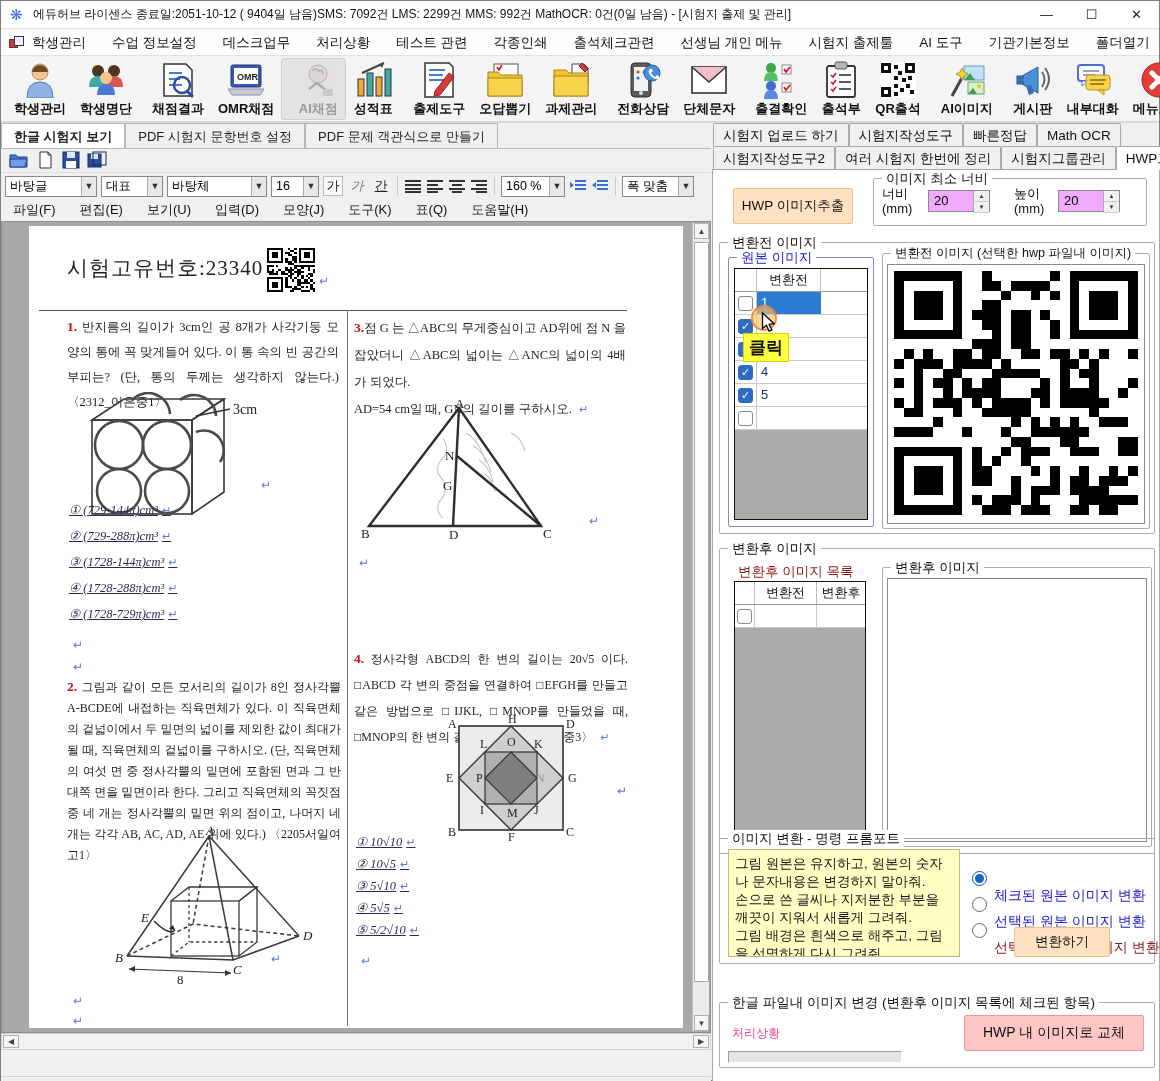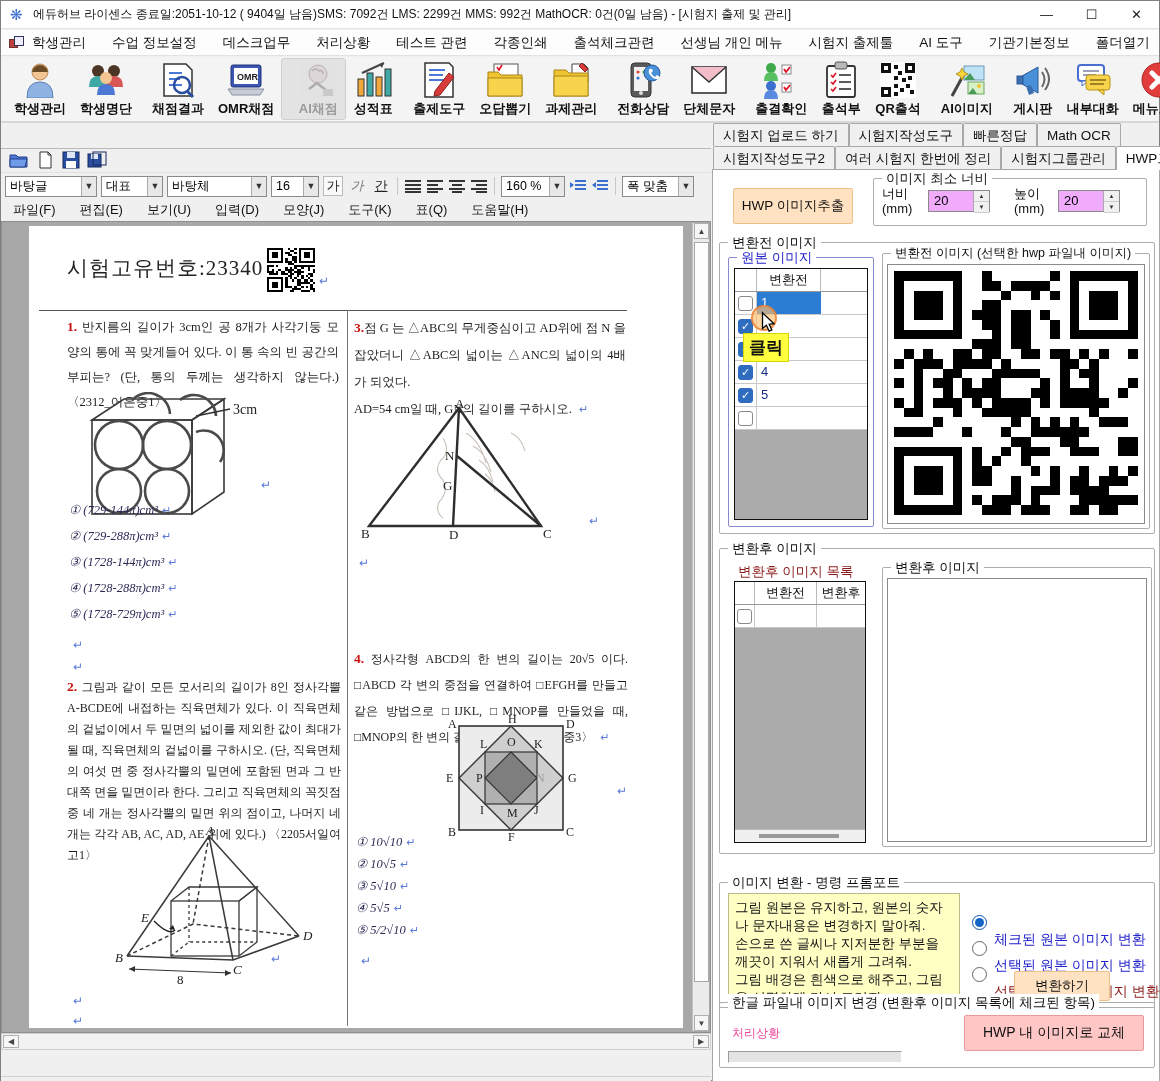--- a/index.html
+++ b/index.html
@@ -50,21 +50,21 @@
   .hscroll { position:absolute; left:0; top:910px; width:710px; height:17px; background:#f2f2f2; border:1px solid #cfcfcf; }
   .hscroll .sa { position:absolute; top:1px; width:16px; height:13px; background:#f6f6f6; border:1px solid #b0b0b0; font-size:8px; text-align:center; line-height:12px; color:#444; }
   
   .exam-no { position:absolute; left:38px; top:28px; font-size:21px; letter-spacing:1px; color:#222; }
   .qr-doc { position:absolute; left:238px; top:22px; width:48px; height:44px; }
   .hdr-rule { position:absolute; left:10px; top:84px; width:588px; height:1px; background:#555; }
   .col-div { position:absolute; left:318px; top:84px; width:1px; height:716px; background:#777; }
   .qtext { position:absolute; font-size:12.5px; line-height:25px; text-align:justify; color:#1c1c1c; }
   .qno { color:#cc1111; font-weight:bold; font-size:13.5px; }
   .answers { position:absolute; list-style:none; }
-  .answers li { font-size:12.5px; font-style:italic; color:#2a2a55; margin-bottom:0; height:26px; }
+  .answers li { font-size:12.5px; font-style:italic; color:#2a2a55; margin-bottom:0; height:26px;text-decoration:underline; }
   .ent { color:#5b79d8; font-style:normal; font-size:11px; margin-left:4px; }
   .entmark { position:absolute; color:#5b79d8; font-size:12px; }
   .figlab { font-family:"Liberation Serif",serif; font-style:italic; font-size:13px; fill:#222; }
   .scrib { stroke:#b9b2a6; fill:none; stroke-width:1.1; opacity:.8; }
   
   .statusbar { position:absolute; left:0; top:953px; width:710px; height:26px; background:#f0f0f0; border-top:1px solid #d0d0d0; display:flex; align-items:center; }
   .sunken { height:18px; background:#ececec; border:1px solid #b0b0b0; border-right-color:#fff; border-bottom-color:#fff; }
   .sb-text { font-size:13px; color:#111; }
   
   .right-panel { position:absolute; left:710px; top:122px; width:450px; height:959px; }
@@ -400,20 +400,25 @@
               <line x1="12" y1="12" x2="26" y2="26"></line>
               <line x1="26" y1="12" x2="12" y2="26"></line>
             </g>
           </svg>
         </span>
         <span class="tbl">메뉴끄기</span>
       </div>
     </div>
 
   <div class="left-panel">
+    <div class="ltabs">
+      <div class="ltab active">한글 시험지 보기</div>
+      <div class="ltab">PDF 시험지 문항번호 설정</div>
+      <div class="ltab">PDF 문제 객관식으로 만들기</div>
+    </div>
     <div class="lbody"></div>
 
     <div class="filebar">
       <svg class="fico" viewBox="0 0 20 18">
           <path d="M1 4 h6 l2 2 h9 v10 H1z" fill="#4a78d4" stroke="#26408a"></path>
           <path d="M1 8 h17 l-2 8 H1z" fill="#6f9be8" stroke="#26408a"></path>
         </svg>
       <svg class="fico" viewBox="0 0 20 18">
           <path d="M5 1 h8 l3 3 v13 H5z" fill="#fff" stroke="#333"></path>
           <path d="M13 1 v3 h3" fill="none" stroke="#333"></path>
@@ -1142,21 +1147,21 @@
           <div style="position:absolute;left:0;bottom:0;width:130px;height:13px;background:#f0f0f0;border-top:1px solid #bbb">
             <div style="position:absolute;left:24px;top:4px;width:80px;height:4px;background:#9a9a9a"></div>
           </div>
         </div>
         <div class="groupbox" style="left:162px;top:18px;width:270px;height:280px">
           <span class="legend">변환후 이미지</span>
           <div class="previewbox" style="left:4px;top:10px;width:260px;height:264px"></div>
         </div>
       </div>
 
-      <div class="groupbox" style="left:6px;top:712px;width:436px;height:126px">
+      <div class="groupbox" style="left:6px;top:668px;width:436px;height:126px">
         <span class="legend">이미지 변환 - 명령 프롬포트</span>
         <div class="prompt-box" style="left:8px;top:10px;width:232px;height:108px">그림 원본은 유지하고, 원본의 숫자나 문자내용은 변경하지 말아줘.
 손으로 쓴 글씨나 지저분한 부분을 깨끗이 지워서 새롭게 그려줘.
 그림 배경은 흰색으로 해주고, 그림을 선명하게 다시 그려줘.</div>
         <div class="radio-row" style="left:252px;top:12px">
           <span class="radio on"></span>
           <span class="radio-lab">체크된 원본 이미지 변환</span>
         </div>
         <div class="radio-row" style="left:252px;top:38px">
           <span class="radio"></span>

